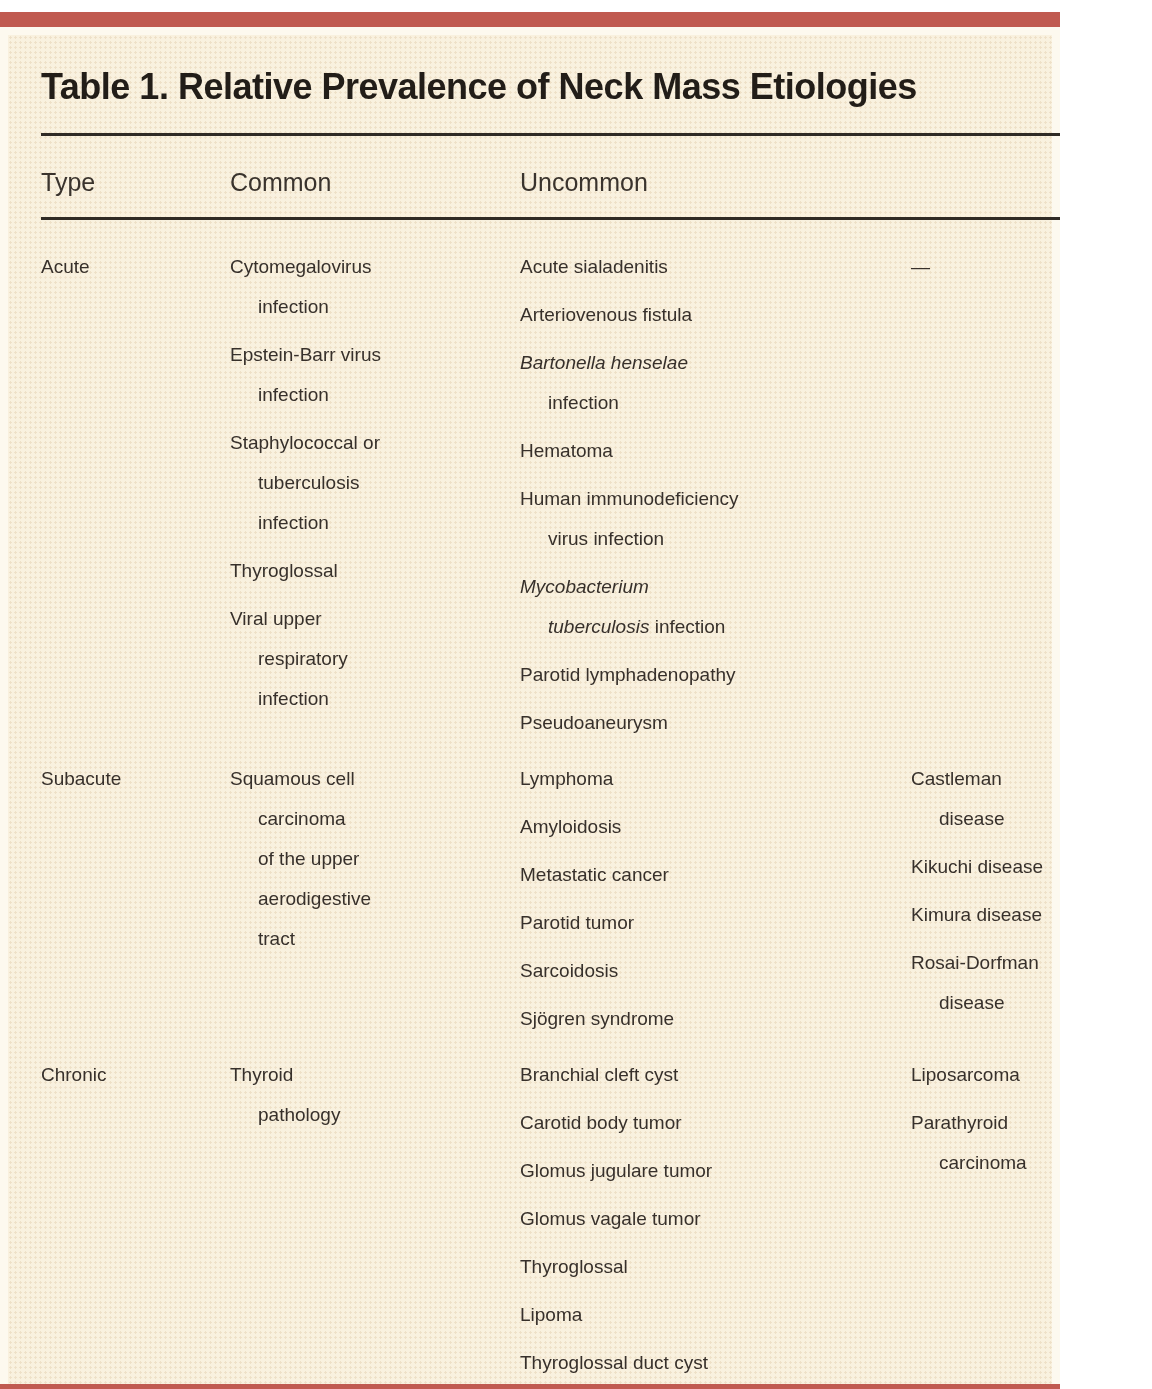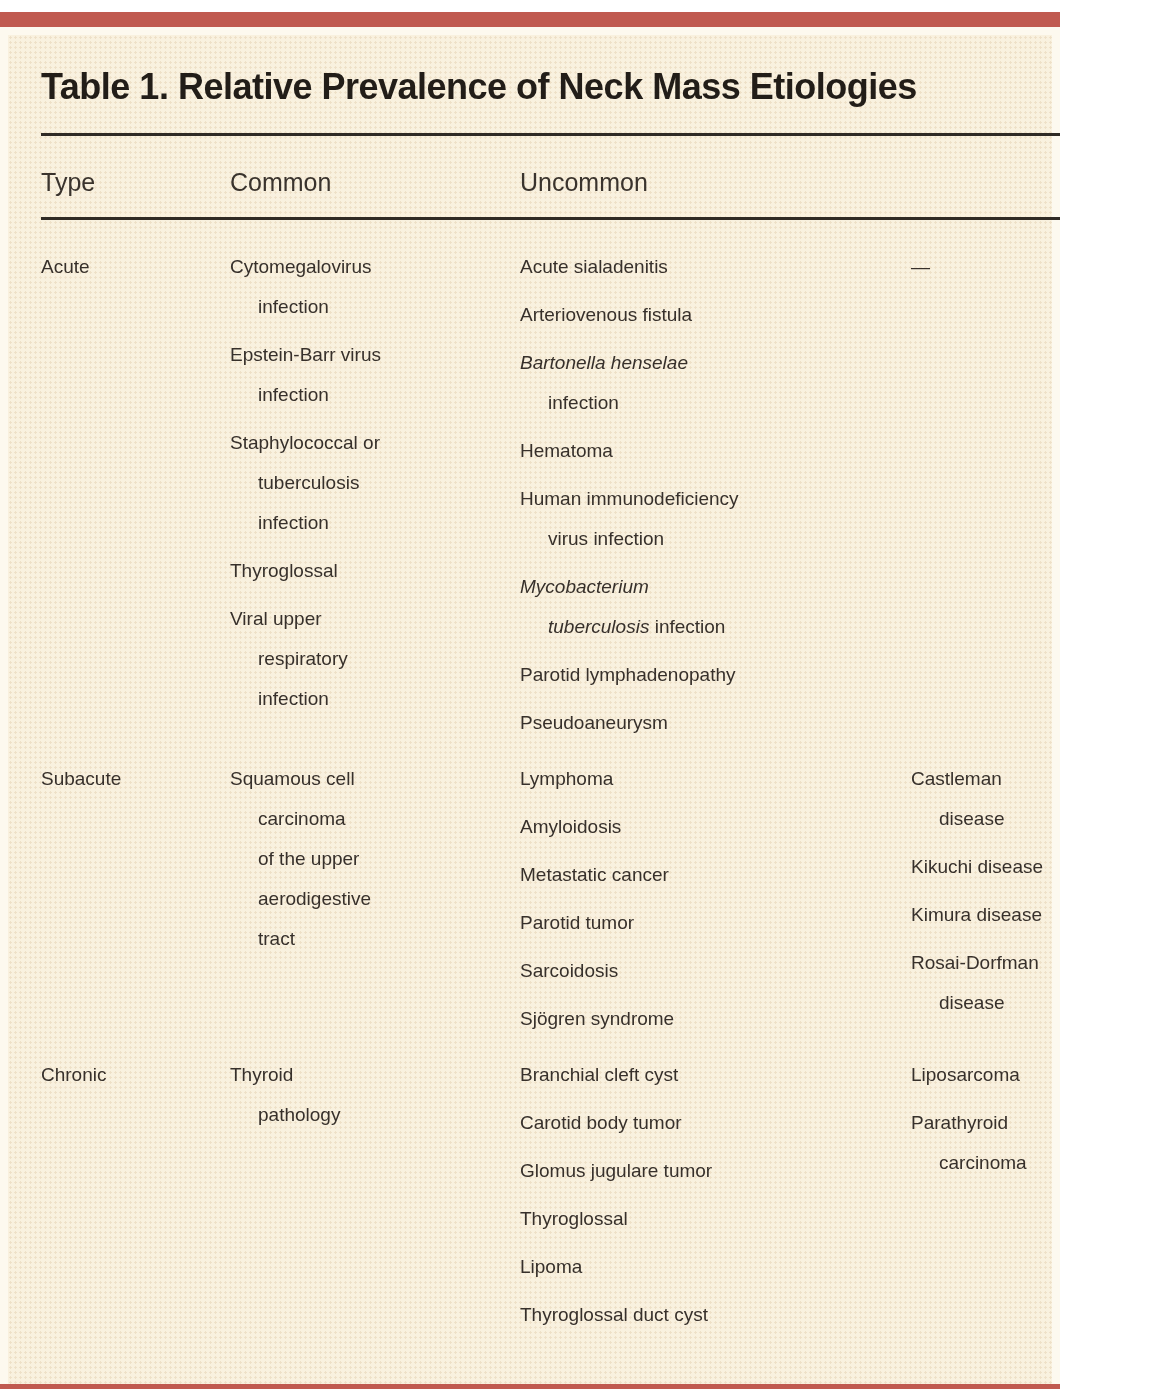--- a/index.html
+++ b/index.html
@@ -230,20 +230,23 @@
             <div class="item">
               <div class="line"><span>Branchial cleft cyst</span></div>
             </div>
             <div class="item">
               <div class="line"><span>Carotid body tumor</span></div>
             </div>
             <div class="item">
               <div class="line"><span>Glomus jugulare tumor</span></div>
             </div>
             <div class="item">
+              <div class="line"><span>Glomus vagale tumor</span></div>
+            </div>
+            <div class="item">
               <div class="line"><span>Thyroglossal</span></div>
             </div>
             <div class="item">
               <div class="line"><span>Lipoma</span></div>
             </div>
             <div class="item">
               <div class="line"><span>Thyroglossal duct cyst</span></div>
             </div>
           </div>
           <div class="tcell">

